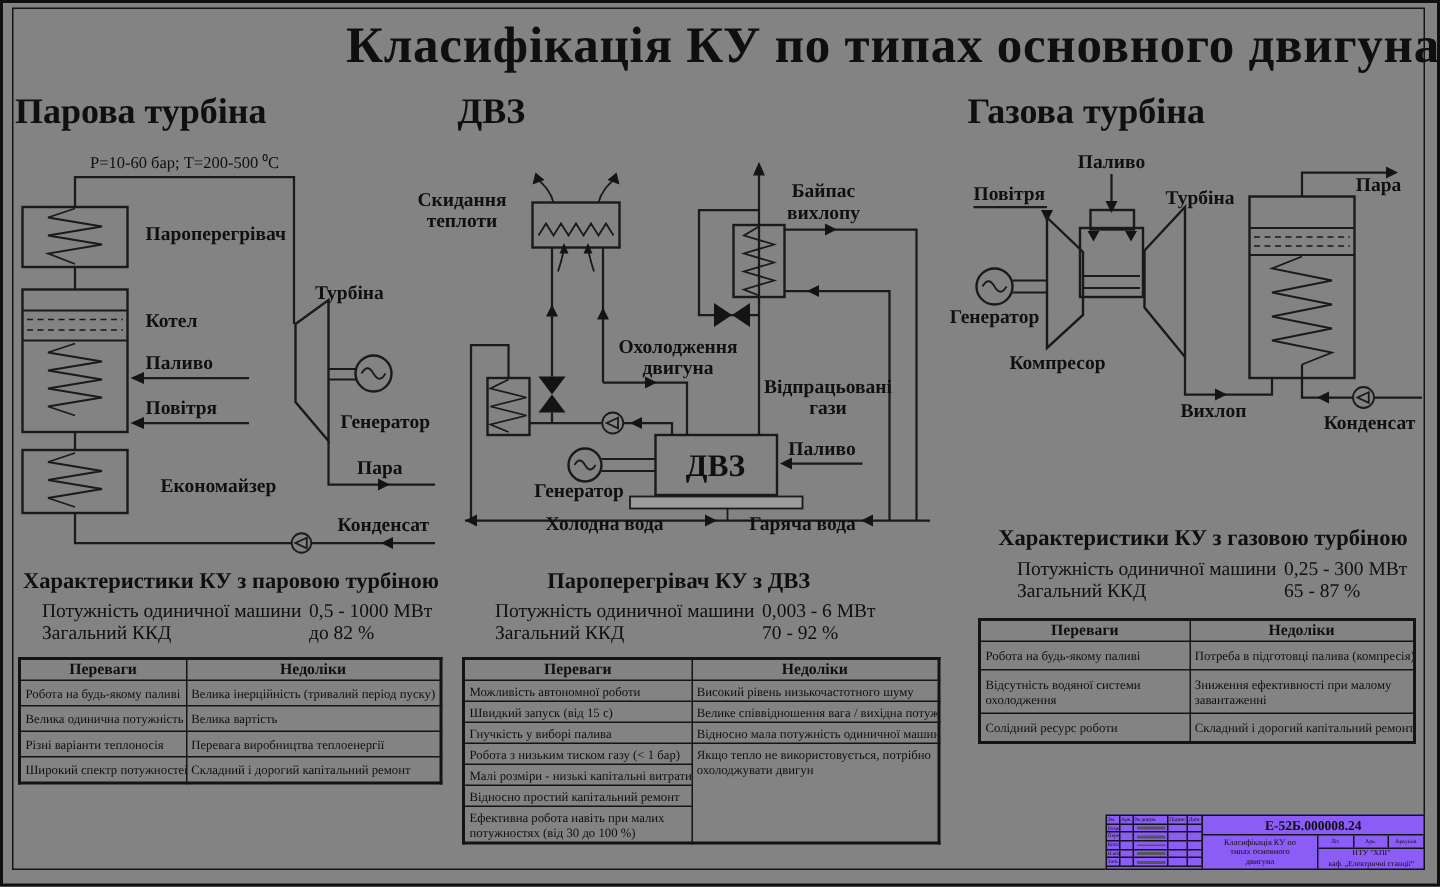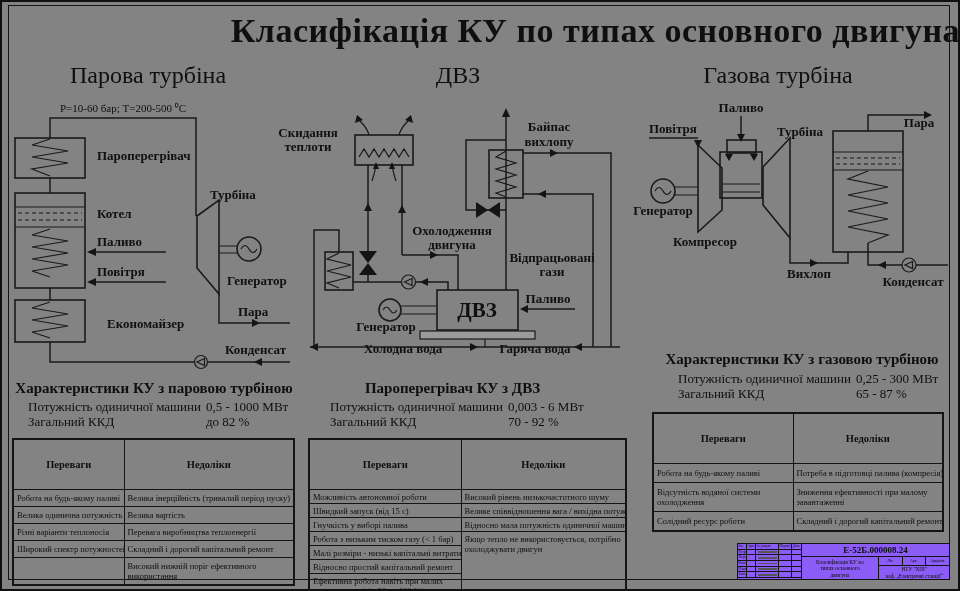--- a/index.html
+++ b/index.html
@@ -4,21 +4,21 @@
 <style>
   html,body{margin:0;padding:0}
   body{width:960px;height:591px;position:relative;background:#838383;
        font-family:"Liberation Serif",serif;color:#0f0f0f;overflow:hidden}
   .outer-border{position:absolute;inset:0;border:2px solid #101010;pointer-events:none}
   .frame{position:absolute;left:8px;top:5px;right:10px;bottom:11px;border:1.5px solid #141414;pointer-events:none}
 
   .main-title{position:absolute;top:12px;left:0;width:100%;margin:0;text-align:right;
       font-size:34px;font-weight:bold;letter-spacing:.5px}
 
-  .sec-h{position:absolute;text-align:center;font-weight:normal;font-size:24px}
+  .sec-h{position:absolute;text-align:left;font-weight:bold;font-size:24px}
   #steam-h{left:10px;width:276px;top:62px}
   #ice-h{left:305px;width:306px;top:62px}
   #gas-h{left:645px;width:266px;top:62px}
   .cond{position:absolute;left:60px;top:100px;font-size:11px}
 
   svg{position:absolute;overflow:visible}
   #svg-steam{left:8px;top:88px}
   #svg-ice{left:270px;top:95px}
   #svg-gas{left:630px;top:100px}
   .ln{stroke:#1a1a1a;stroke-width:1.5;fill:none}
@@ -36,21 +36,21 @@
   #ice-ct{left:330px;top:380px;width:245px}
   #gas-ct{left:660px;top:351px;width:284px}
   .char-rows{position:absolute;font-size:13px}
   #steam-cr{left:28px;top:399px}
   #ice-cr{left:330px;top:399px}
   #gas-cr{left:678px;top:371px}
   .char-row{display:flex;line-height:15px}
   .char-row .cl{width:178px}
 
   table.tbl{position:absolute;border-collapse:collapse;table-layout:fixed;border:2px solid #141414}
-  .tbl th{border:1px solid #141414;font-size:10.5px;font-weight:bold;padding:19px 2px}
+  .tbl th{border:1px solid #141414;font-size:10.5px;font-weight:bold;padding:1px 2px}
   .tbl td{border:1px solid #141414;font-size:8.5px;padding:2px 3px;white-space:nowrap;
           overflow:hidden;line-height:1.18;vertical-align:middle}
   .tbl td.wrap{white-space:normal}
   #tbl-steam{left:12px;top:438px;width:281px}
   #tbl-steam td{padding:3px 3px}
   #tbl-ice{left:308px;top:438px;width:317px}
   #tbl-ice td{padding:1.5px 3px}
   #tbl-gas{left:652px;top:412px;width:290px}
   #tbl-gas td{padding:4px 3px}
 
@@ -271,24 +271,20 @@
         <td>Велика вартість</td>
       </tr>
   <tr>
         <td>Різні варіанти теплоносія</td>
         <td>Перевага виробництва теплоенергії</td>
       </tr>
   <tr>
         <td>Широкий спектр потужностей</td>
         <td>Складний і дорогий капітальний ремонт</td>
       </tr>
-  <tr>
-        <td></td>
-        <td class="wrap">Високий нижній поріг ефективного використання</td>
-      </tr>
 </tbody>
   </table>
 
 <table class="tbl" id="tbl-ice">
   <colgroup>
       <col style="width:152px">
       <col style="width:165px">
     </colgroup>
   <tbody>
       <tr>

